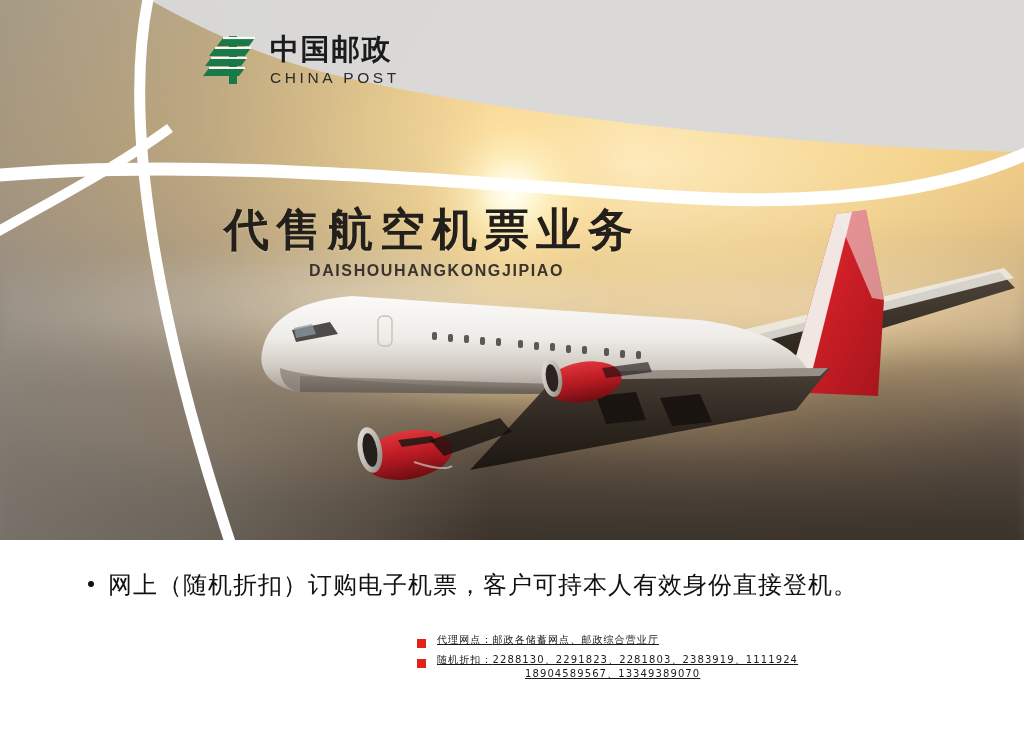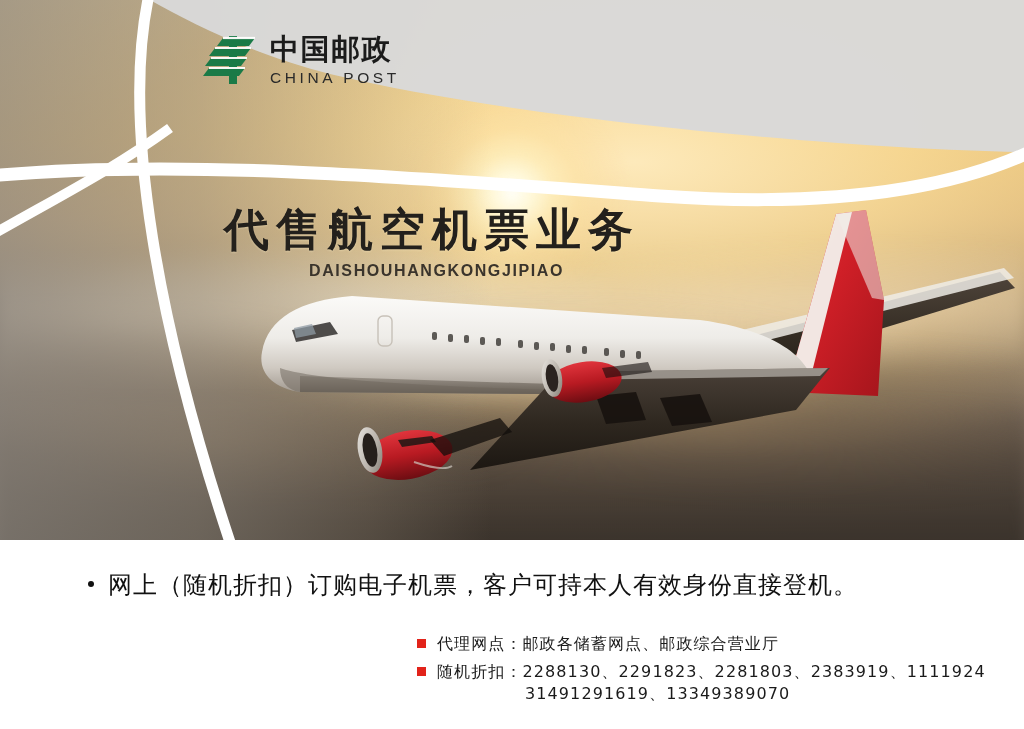--- a/index.html
+++ b/index.html
@@ -213,25 +213,26 @@
   .c-row{
     display:flex; align-items:flex-start; gap:11px;
     margin-bottom:5px;
     white-space:nowrap;
   }
   .c-sq{
     width:9px; height:9px; background:#e2231a; flex:none;
     margin-top:6px;
   }
   .c-txt{
-    font-size:16px;
+    font-size:10px;
     color:#1a1a1a;
     letter-spacing:1.1px;
     font-family:"DejaVu Sans","Liberation Sans",sans-serif;
     line-height:1.42;
+    text-decoration:underline;
   }
   .c-txt .cont{
     display:block;
     padding-left:88px;
   }
 </style>
 </head>
 <body>
 
 <div id="poster">
@@ -411,19 +412,19 @@
 
     <div id="contact">
 
       <div class="c-row">
         <span class="c-sq"></span>
         <span class="c-txt"><span>代理网点：</span><span>邮政各储蓄网点、邮政综合营业厅</span></span>
       </div>
 
       <div class="c-row">
         <span class="c-sq"></span>
-        <span class="c-txt"><span>随机折扣：</span><span>2288130、2291823、2281803、2383919、1111924</span><span class="cont">31491291619、13349389070</span></span>
+        <span class="c-txt"><span>随机折扣：</span><span>2288130、2291823、2281803、2383919、1111924</span><span class="cont">18904589567、13349389070</span></span>
       </div>
 
     </div>
   </div>
 
 </div>
 
 </body></html>

